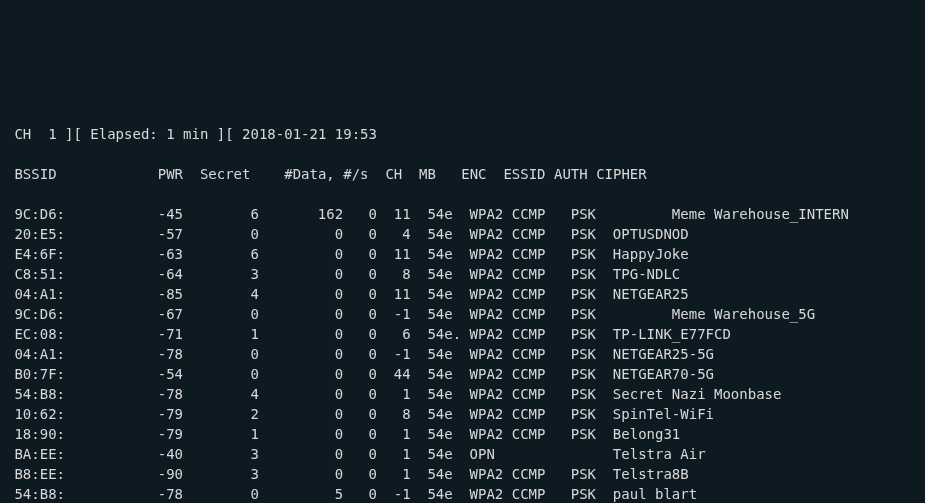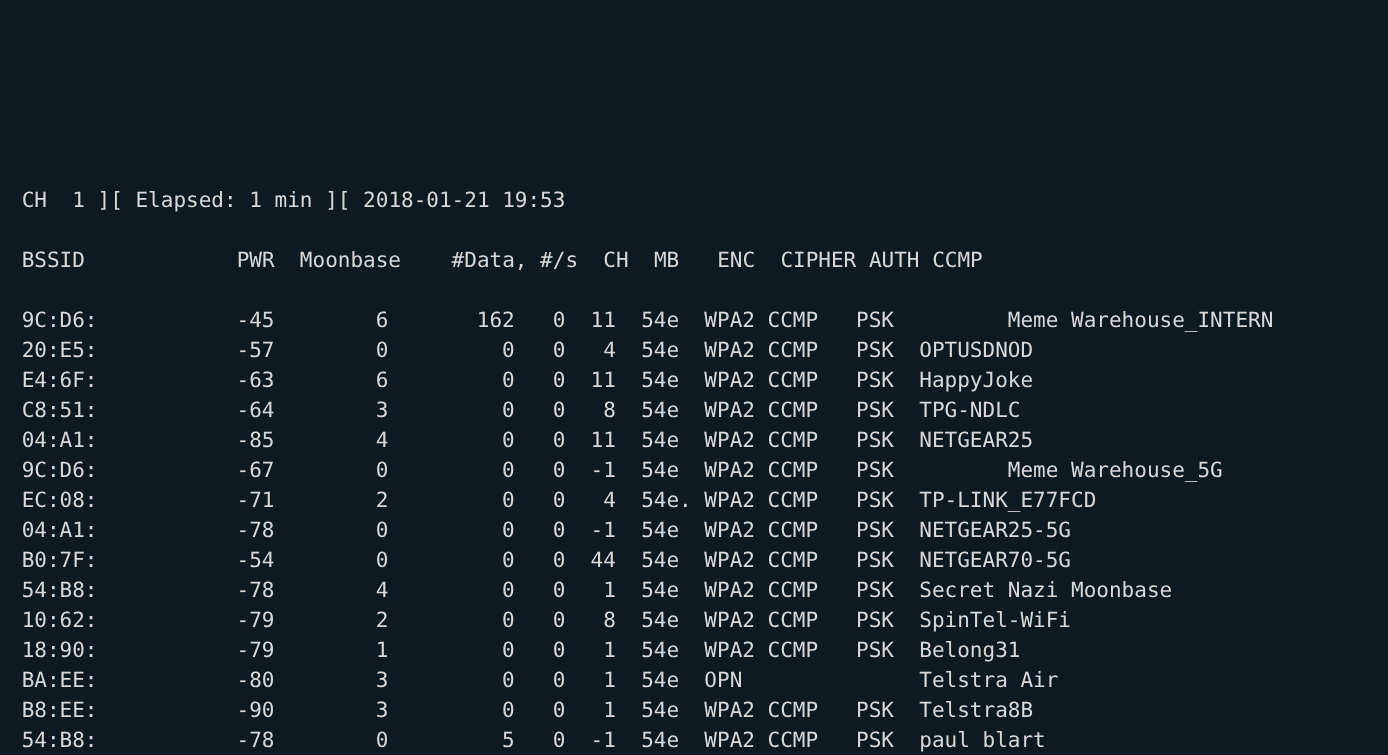--- a/index.html
+++ b/index.html
@@ -21,35 +21,35 @@
   }
 </style>
 </head>
 <body>
 
 
 
 <div class="screen">
 <span> <span>CH</span>  <span>1</span> ][ <span>Elapsed:</span> <span>1 min</span> ][ <span>2018-01-21 19:53</span></span>
 
-<span> <span>BSSID</span>            <span>PWR</span>  <span>Moonbase</span>    <span>#Data,</span> <span>#/s</span>  <span>CH</span>  <span>MB</span>   <span>ENC</span>  <span>CIPHER</span> <span>AUTH</span> <span>CCMP</span></span>
+<span> <span>BSSID</span>            <span>PWR</span>  <span>Secret</span>    <span>#Data,</span> <span>#/s</span>  <span>CH</span>  <span>MB</span>   <span>ENC</span>  <span>ESSID</span> <span>AUTH</span> <span>CIPHER</span></span>
 
 <div id="ap-rows"><span> 9C:D6:           -45        6       162   0  11  54e  WPA2 CCMP   PSK         Meme Warehouse_INTERN</span>
 <span> 20:E5:           -57        0         0   0   4  54e  WPA2 CCMP   PSK  OPTUSDNOD</span>
 <span> E4:6F:           -63        6         0   0  11  54e  WPA2 CCMP   PSK  HappyJoke</span>
 <span> C8:51:           -64        3         0   0   8  54e  WPA2 CCMP   PSK  TPG-NDLC</span>
 <span> 04:A1:           -85        4         0   0  11  54e  WPA2 CCMP   PSK  NETGEAR25</span>
 <span> 9C:D6:           -67        0         0   0  -1  54e  WPA2 CCMP   PSK         Meme Warehouse_5G</span>
-<span> EC:08:           -71        2         0   0   4  54e. WPA2 CCMP   PSK  TP-LINK_E77FCD</span>
+<span> EC:08:           -71        1         0   0   6  54e. WPA2 CCMP   PSK  TP-LINK_E77FCD</span>
 <span> 04:A1:           -78        0         0   0  -1  54e  WPA2 CCMP   PSK  NETGEAR25-5G</span>
 <span> B0:7F:           -54        0         0   0  44  54e  WPA2 CCMP   PSK  NETGEAR70-5G</span>
 <span> 54:B8:           -78        4         0   0   1  54e  WPA2 CCMP   PSK  Secret Nazi Moonbase</span>
 <span> 10:62:           -79        2         0   0   8  54e  WPA2 CCMP   PSK  SpinTel-WiFi</span>
 <span> 18:90:           -79        1         0   0   1  54e  WPA2 CCMP   PSK  Belong31</span>
-<span> BA:EE:           -80        3         0   0   1  54e  OPN              Telstra Air</span>
+<span> BA:EE:           -40        3         0   0   1  54e  OPN              Telstra Air</span>
 <span> B8:EE:           -90        3         0   0   1  54e  WPA2 CCMP   PSK  Telstra8B</span>
 <span> 54:B8:           -78        0         5   0  -1  54e  WPA2 CCMP   PSK  paul blart</span>
 
 
 
 
 </div>
 
 
 </div>

